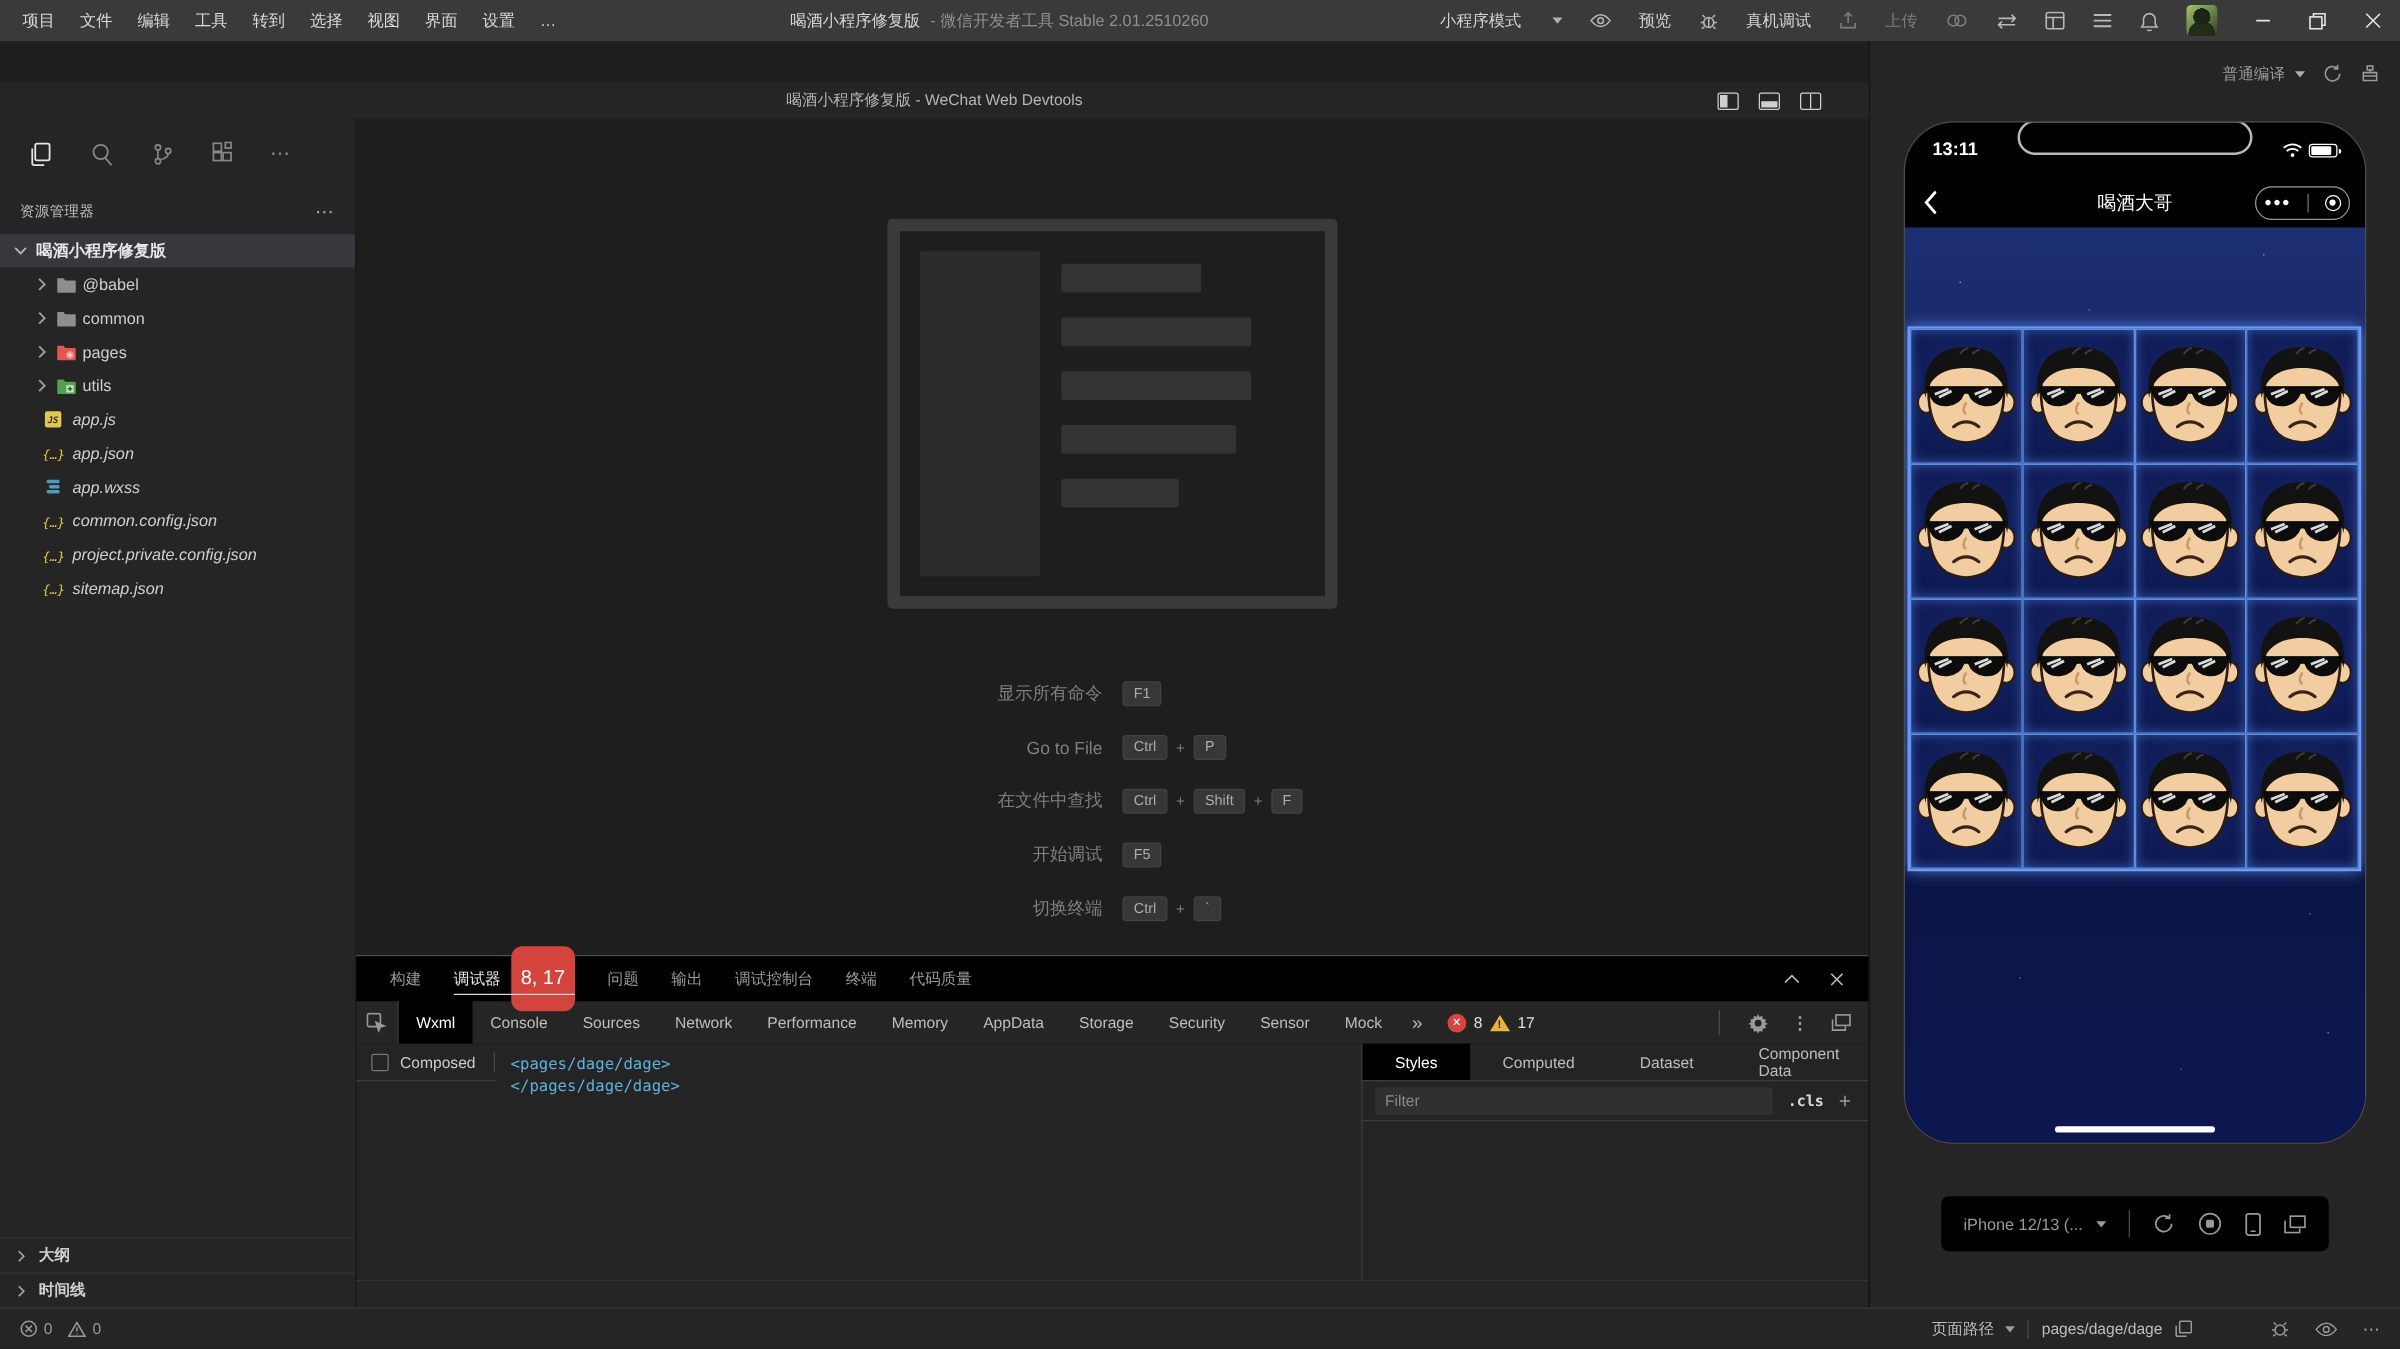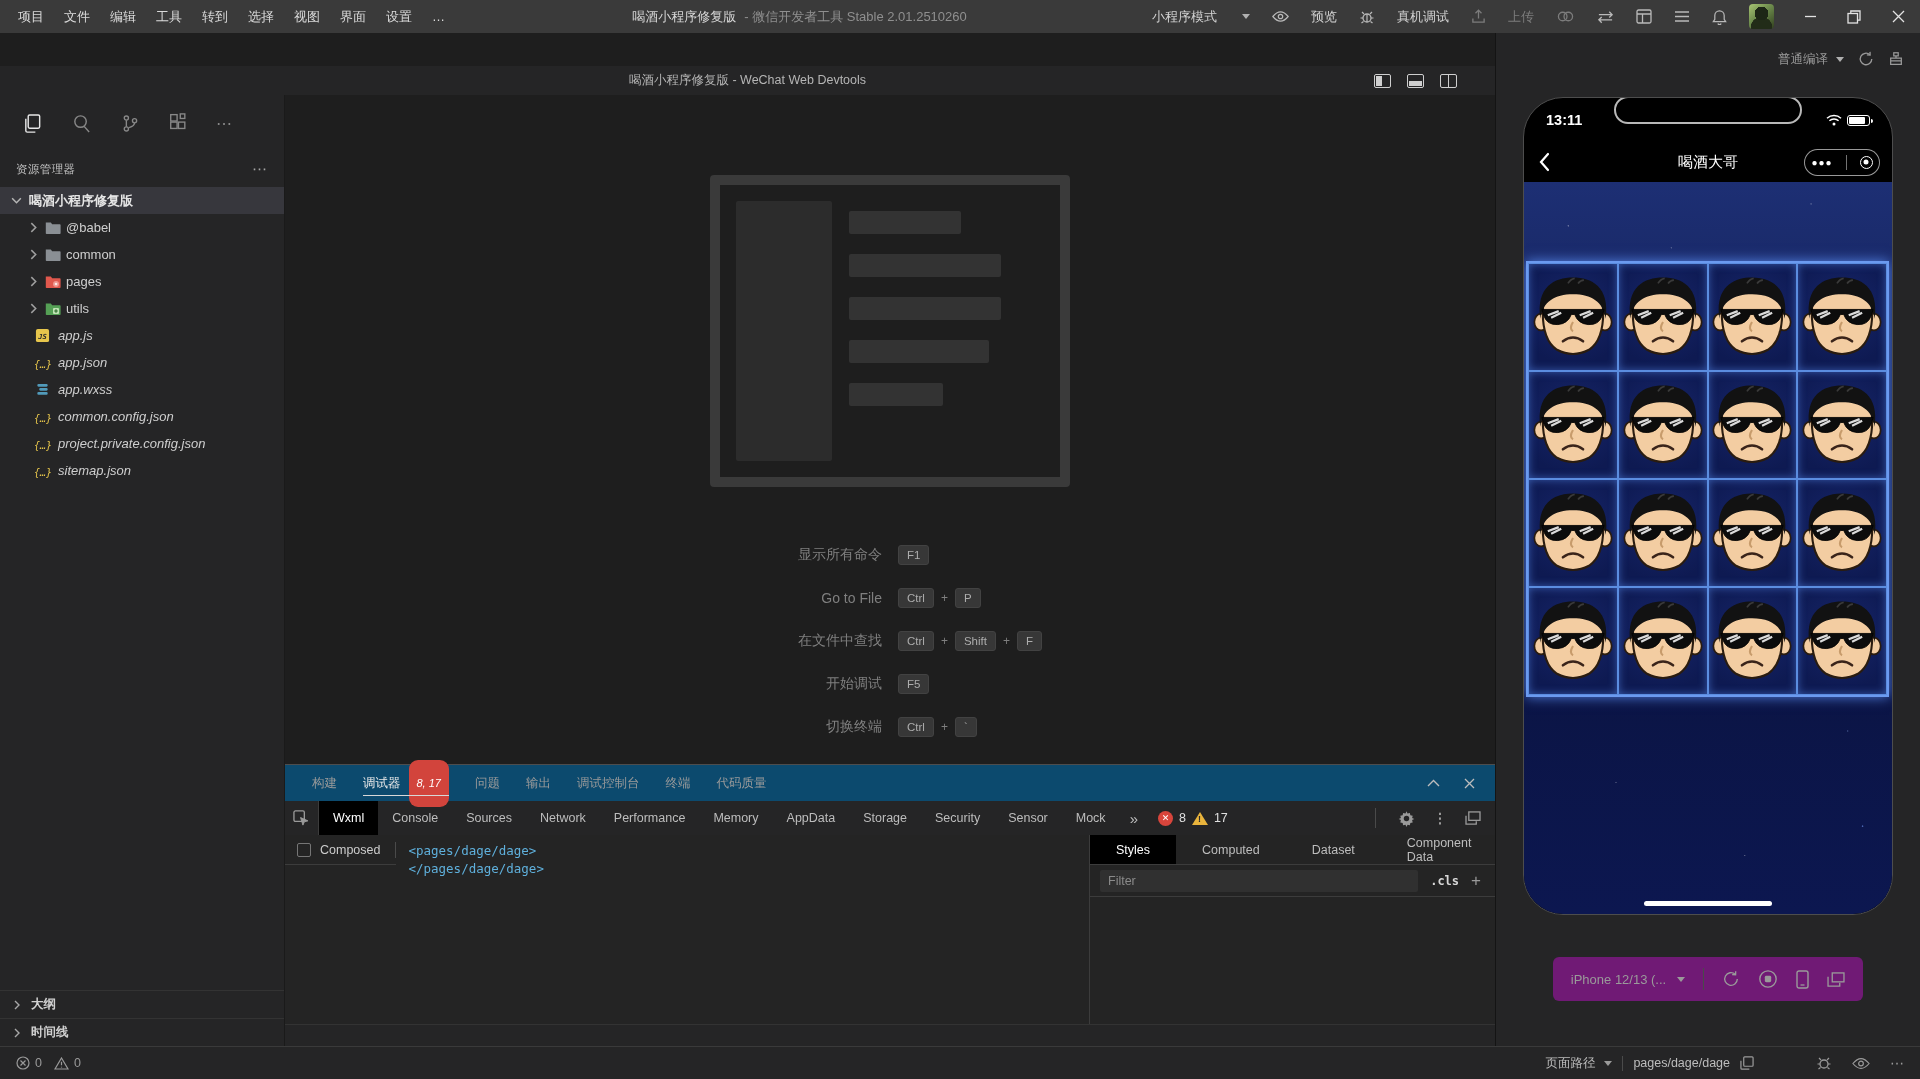--- a/index.html
+++ b/index.html
@@ -69,26 +69,26 @@
   .wm-right { flex:1; padding-top:10px; }
   .wm-bar { height:23px; background:#333333; border-radius:2px; margin-bottom:20px; }
   .shortcuts { position:absolute; left:0; right:0; top:438px; }
   .sc-row { display:flex; justify-content:center; align-items:center; height:43px; }
   .sc-label { width:300px; text-align:right; margin-right:16px; color:#7f7f7f; font-size:14px; }
   .sc-keys { width:300px; display:flex; align-items:center; gap:7px; }
   .sc-keys kbd { font-family:"Liberation Sans", sans-serif; background:#373737; color:#adadad; font-size:11.5px; padding:3px 8px; border-radius:3px; border:1px solid #424242; }
   .sc-plus { color:#7f7f7f; font-size:12px; }
 
   
-  .bottom-panel { height:282px; flex:0 0 auto; border-top:1px solid #4d4d4d; background:#0c4a6e; display:flex; flex-direction:column; }
+  .bottom-panel { height:282px; flex:0 0 auto; border-top:1px solid #4d4d4d; background:#000000; display:flex; flex-direction:column; }
   .bp-tabs { height:36px; display:flex; align-items:center; padding-left:14px; flex:0 0 auto; }
   .bp-tab { padding:0 13px; height:100%; display:flex; align-items:center; gap:8px; font-size:12.5px; color:#9a9a9a; position:relative; }
   .bp-tab.active { color:#eaeaea; }
   .bp-tab.active::after { content:""; position:absolute; left:13px; right:13px; bottom:5px; height:1.5px; background:#d8d8d8; }
-  .bp-badge { background:#d2443c; color:#ffffff; font-size:11px; border-radius:9px; padding:18px 8px; line-height:1;font-style:italic; }
+  .bp-badge { background:#d2443c; color:#ffffff; font-size:16px; border-radius:9px; padding:18px 8px; line-height:1; }
   .bp-right { margin-left:auto; display:flex; align-items:center; gap:24px; padding-right:20px; color:#bdbdbd; }
   .dt-tabs { height:34px; display:flex; align-items:stretch; flex:0 0 auto; background:#252526; font-size:12.5px; }
   .dt-inspect { width:34px; display:flex; align-items:center; justify-content:center; color:#9a9a9a; border-right:1px solid #3c3c3c; }
   .dt-tab { padding:0 14px; display:flex; align-items:center; color:#bdbdbd; }
   .dt-tab.active { background:#000000; color:#ffffff; }
   .dt-overflow { padding:0 10px; display:flex; align-items:center; color:#bdbdbd; font-size:15px; }
   .dt-badges { display:flex; align-items:center; gap:6px; padding:0 10px; color:#e0e0e0; }
   .dt-sep { width:1px; background:#4a4a4a; margin:7px 4px; }
   .dt-icons { display:flex; align-items:center; gap:18px; padding:0 14px; color:#9a9a9a; margin-left:auto; }
   .err-dot { width:15px; height:15px; border-radius:50%; background:#d8453c; color:#fff; display:flex; align-items:center; justify-content:center; font-size:9px; }
@@ -147,21 +147,21 @@
       radial-gradient(2px 2px at 92% 88%, rgba(120,160,255,.8), transparent 60%),
       linear-gradient(180deg, #1d2f74 0%, #142157 32%, #0b1443 62%, #0c1750 100%); }
   .face-grid { position:absolute; left:2px; right:3px; top:79px; height:436px;
     display:grid; grid-template-columns:repeat(4,1fr); grid-template-rows:repeat(4,1fr);
     border:2px solid #6b9af0; box-shadow:0 0 12px rgba(90,140,240,.9), inset 0 0 10px rgba(90,140,240,.5); }
   .face-cell { border:1px solid #5b8de0; box-shadow:inset 0 0 9px rgba(90,140,240,.55);
     background: radial-gradient(circle at 50% 42%, #17266b 0%, #0e1a52 75%);
     display:flex; align-items:center; justify-content:center; }
   .home-indicator { position:absolute; bottom:8px; left:50%; transform:translateX(-50%); width:128px; height:5px; background:#ffffff; border-radius:3px; }
   .sim-toolbar { margin-top:42px; display:flex; justify-content:center; }
-  .sim-toolbar-box { background:#701a75; border-radius:6px; height:44px; display:flex; align-items:center; padding:0 18px; gap:18px; color:#9a9a9a; font-size:13px; }
+  .sim-toolbar-box { background:#000000; border-radius:6px; height:44px; display:flex; align-items:center; padding:0 18px; gap:18px; color:#9a9a9a; font-size:13px; }
   .sim-div { width:1px; height:22px; background:#4a4a4a; }
   .dev-label { display:flex; align-items:center; gap:8px; }
 
   
   .statusbar { height:33px; flex:0 0 auto; background:#252526; border-top:1px solid #3a3a3a; display:flex; align-items:center; padding:0 16px; color:#9a9a9a; font-size:12.5px; }
   .sb-left { display:flex; align-items:center; gap:12px; }
   .sb-item { display:flex; align-items:center; gap:5px; }
   .sb-right { margin-left:auto; display:flex; align-items:center; gap:10px; }
   .sb-vdiv { width:1px; height:15px; background:#4a4a4a; }
   .sb-path-label { display:flex; align-items:center; gap:6px; color:#bdbdbd; }

